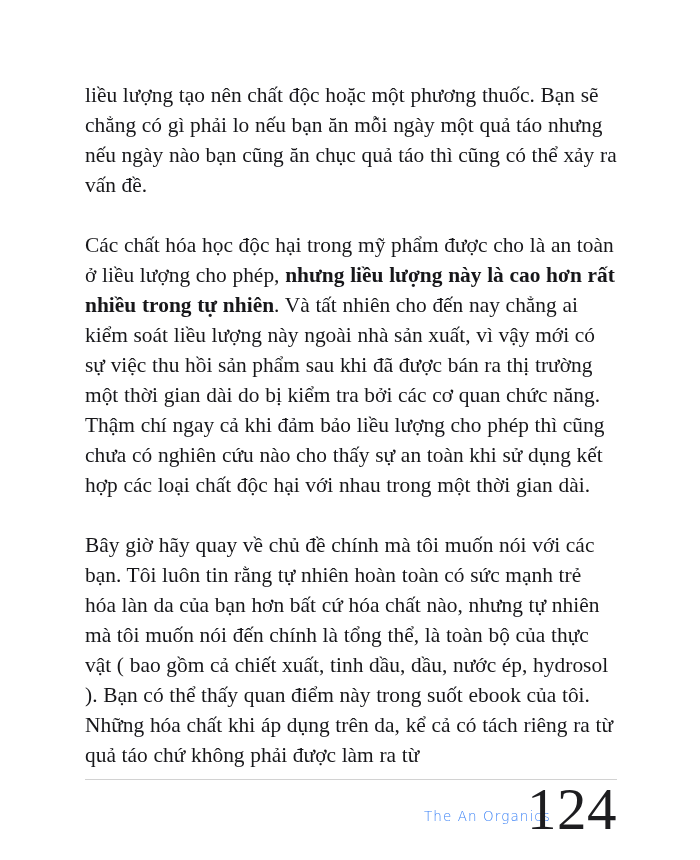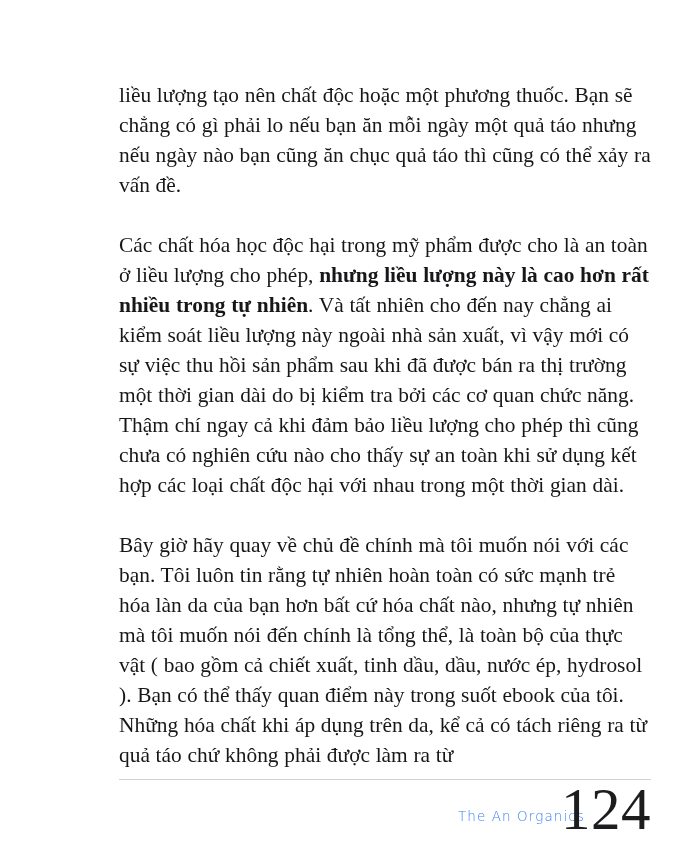--- a/index.html
+++ b/index.html
@@ -16,21 +16,20 @@
     position: relative;
   }
 
   .page {
     position: absolute;
     left: 0;
     top: 0;
     width: 612px;
     height: 860px;
     background: #ffffff;
-    margin-left: 34px;
   }
 
   .content {
     position: absolute;
     left: 85px;
     top: 80px;
     width: 532px;
   }
 
   .para {

